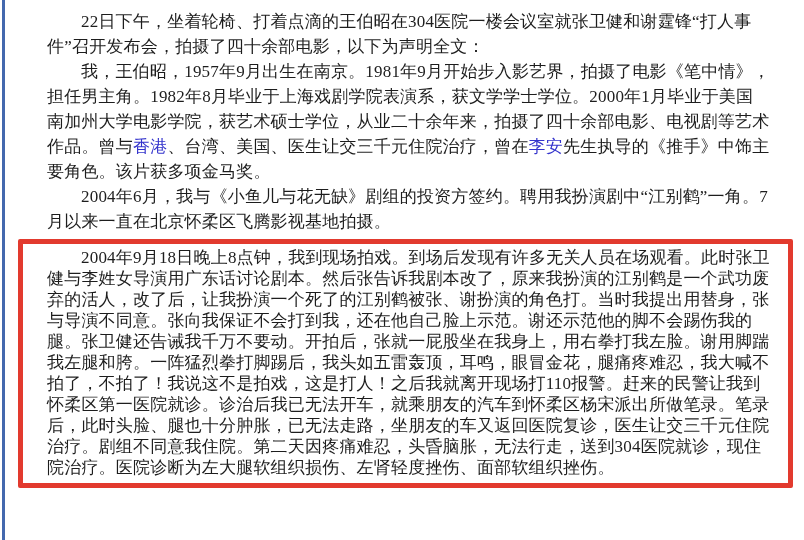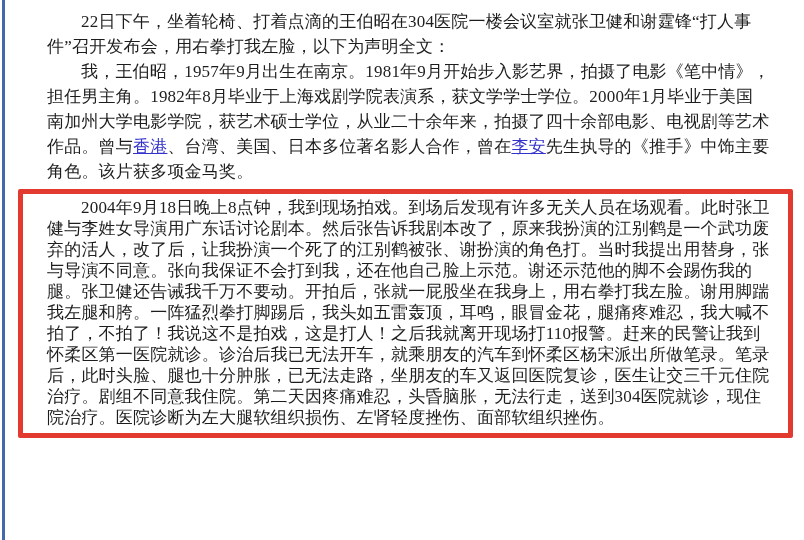--- a/index.html
+++ b/index.html
@@ -32,45 +32,45 @@
     line-height: 25px;
   }
   .content p {
     margin: 0;
     text-indent: 2em;
     letter-spacing: 0.2px;
   }
   .content > * + * { margin-top: 5px; }
   a.link {
     color: var(--link);
-    text-decoration: underline;
     cursor: pointer;
   }
   .highlight-box {
     margin: 5px 0 0 -29px;
     border: 5px solid var(--highlight-border);
     border-radius: 2px;
     padding: 3px 18px 5px 24px;
     width: 723px;
   }
   .highlight-box p {
     line-height: 21px;
   }
 </style>
 </head>
 <body>
 
 <div class="left-bar"></div>
 
 <div class="content">
 
-  <p>22日下午，坐着轮椅、打着点滴的王伯昭在304医院一楼会议室就张卫健和谢霆锋“打人事件”召开发布会，用右拳打我左脸，以下为声明全文：</p>
+  <p>22日下午，坐着轮椅、打着点滴的王伯昭在304医院一楼会议室就张卫健和谢霆锋“打人事件”召开发布会，拍摄了四十余部电影，以下为声明全文：</p>
 
 
-  <p><span>我，王伯昭，1957年9月出生在南京。1981年9月开始步入影艺界，拍摄了电影《笔中情》，担任男主角。1982年8月毕业于上海戏剧学院表演系，获文学学士学位。2000年1月毕业于美国南加州大学电影学院，获艺术硕士学位，从业二十余年来，拍摄了四十余部电影、电视剧等艺术作品。曾与</span><a class="link">香港</a><span>、台湾、美国、日本多位著名影人合作，曾在</span><a class="link">李安</a><span>先生执导的《推手》中饰主要角色。该片获多项金马奖。</span></p>
+  <p><span>我，王伯昭，1957年9月出生在南京。1981年9月开始步入影艺界，拍摄了电影《笔中情》，担任男主角。1982年8月毕业于上海戏剧学院表演系，获文学学士学位。2000年1月毕业于美国南加州大学电影学院，获艺术硕士学位，从业二十余年来，拍摄了四十余部电影、电视剧等艺术作品。曾与</span><a class="link">香港</a><span>、台湾、美国、医生让交三千元住院治疗，曾在</span><a class="link">李安</a><span>先生执导的《推手》中饰主要角色。该片获多项金马奖。</span></p>
 
+  <p>2004年6月，我与《小鱼儿与花无缺》剧组的投资方签约。聘用我扮演剧中“江别鹤”一角。7月以来一直在北京怀柔区飞腾影视基地拍摄。</p>
 
 
   <div class="highlight-box">
     <p>2004年9月18日晚上8点钟，我到现场拍戏。到场后发现有许多无关人员在场观看。此时张卫健与李姓女导演用广东话讨论剧本。然后张告诉我剧本改了，原来我扮演的江别鹤是一个武功废弃的活人，改了后，让我扮演一个死了的江别鹤被张、谢扮演的角色打。当时我提出用替身，张与导演不同意。张向我保证不会打到我，还在他自己脸上示范。谢还示范他的脚不会踢伤我的腿。张卫健还告诫我千万不要动。开拍后，张就一屁股坐在我身上，用右拳打我左脸。谢用脚踹我左腿和胯。一阵猛烈拳打脚踢后，我头如五雷轰顶，耳鸣，眼冒金花，腿痛疼难忍，我大喊不拍了，不拍了！我说这不是拍戏，这是打人！之后我就离开现场打110报警。赶来的民警让我到怀柔区第一医院就诊。诊治后我已无法开车，就乘朋友的汽车到怀柔区杨宋派出所做笔录。笔录后，此时头脸、腿也十分肿胀，已无法走路，坐朋友的车又返回医院复诊，医生让交三千元住院治疗。剧组不同意我住院。第二天因疼痛难忍，头昏脑胀，无法行走，送到304医院就诊，现住院治疗。医院诊断为左大腿软组织损伤、左肾轻度挫伤、面部软组织挫伤。</p>
   </div>
 
 </div>
 
 </body></html>

